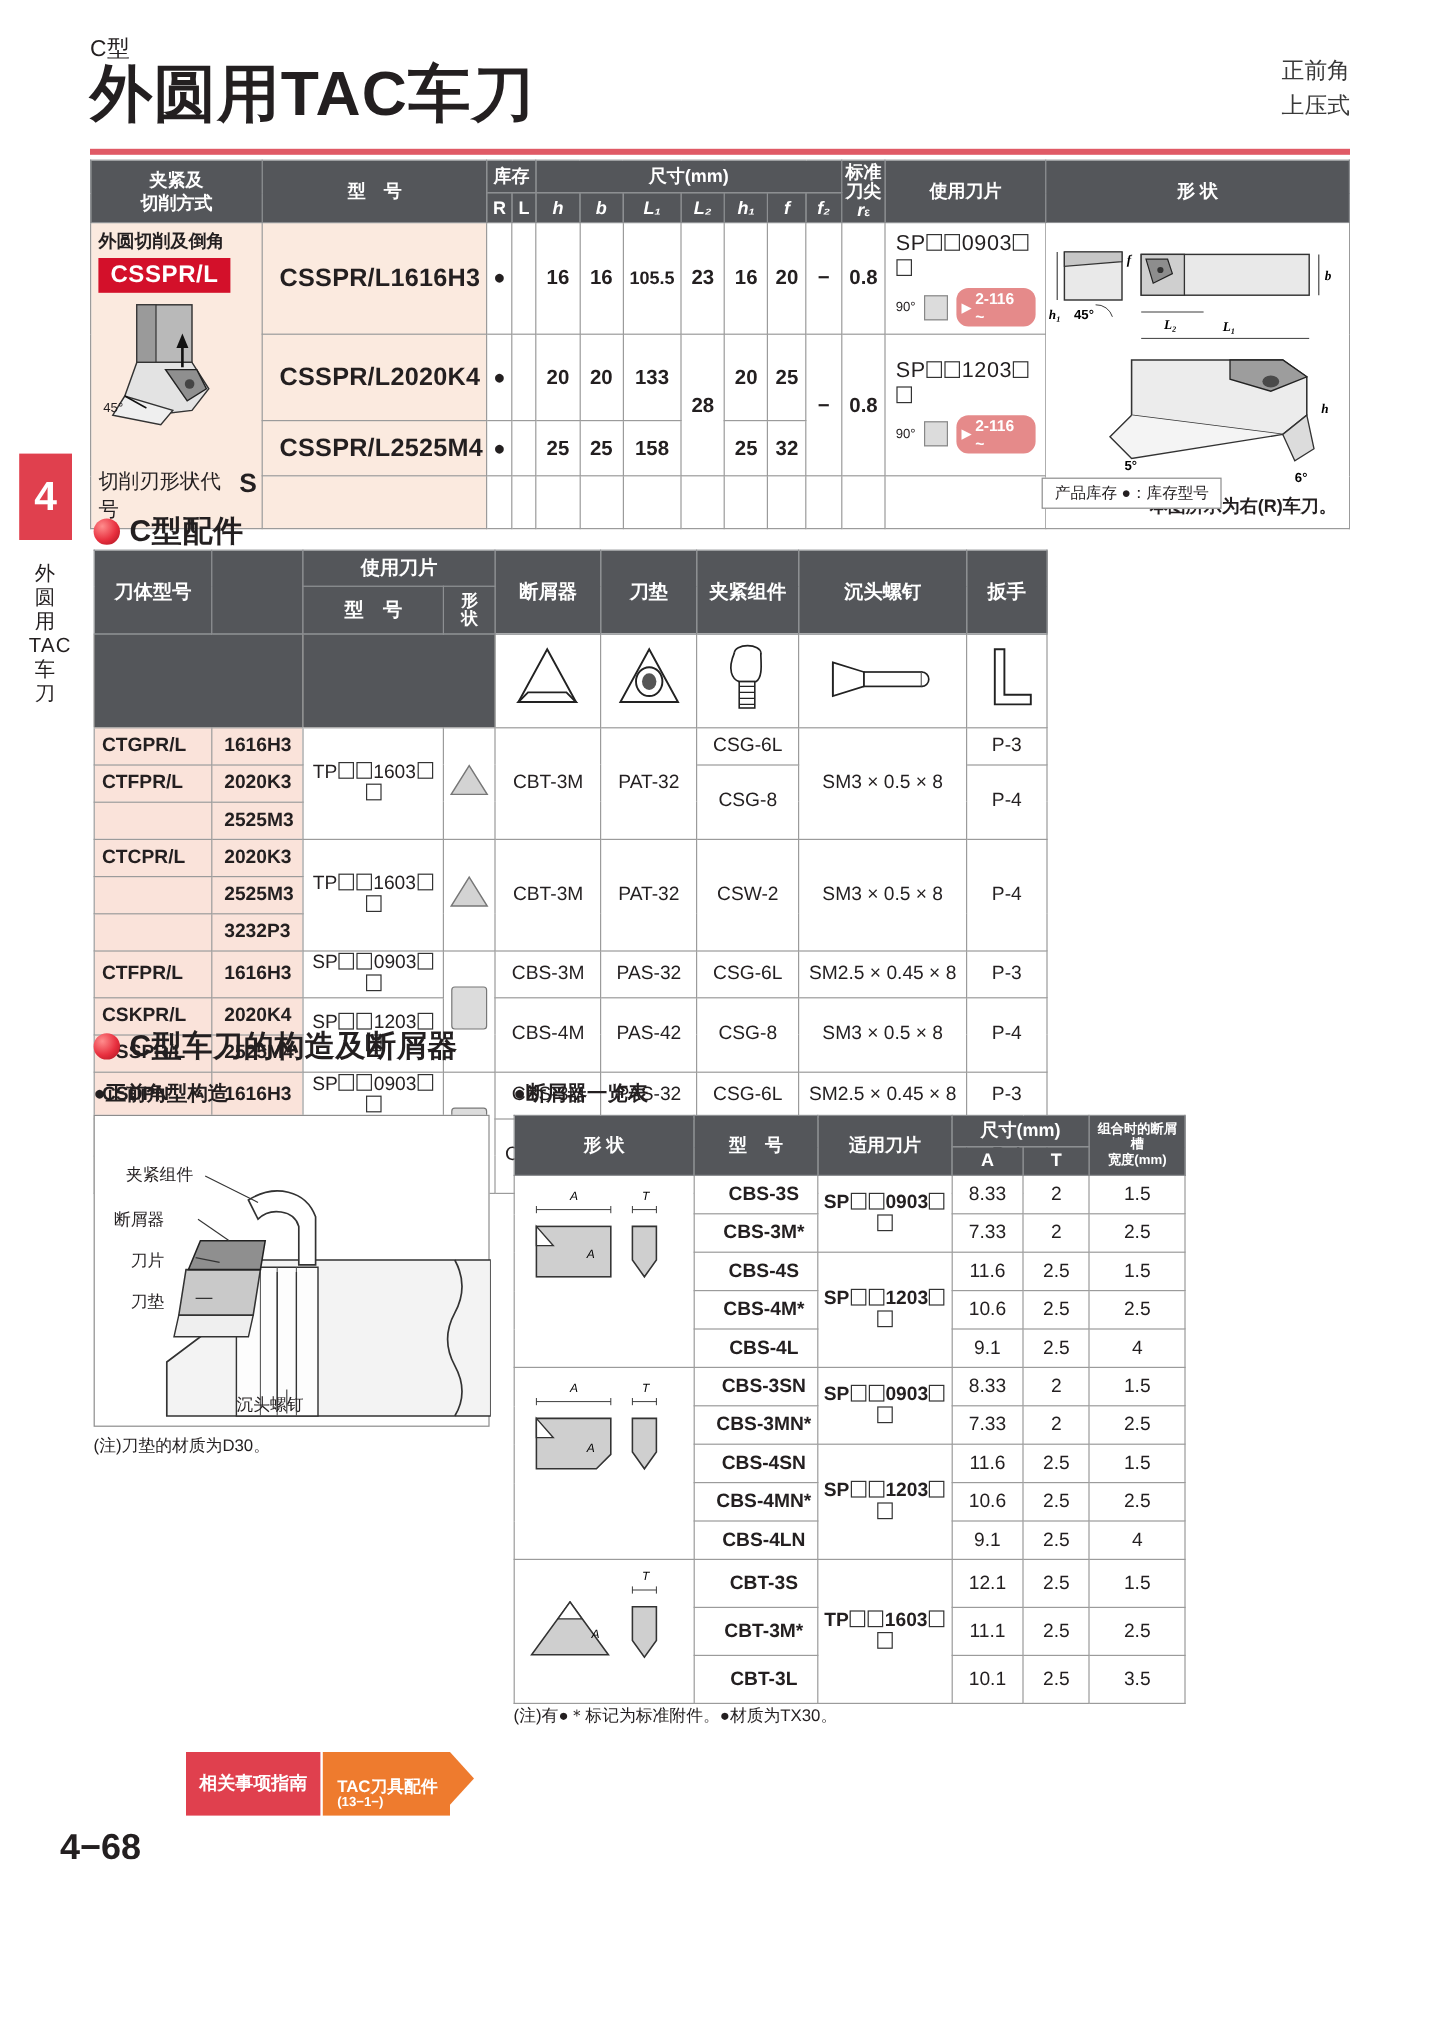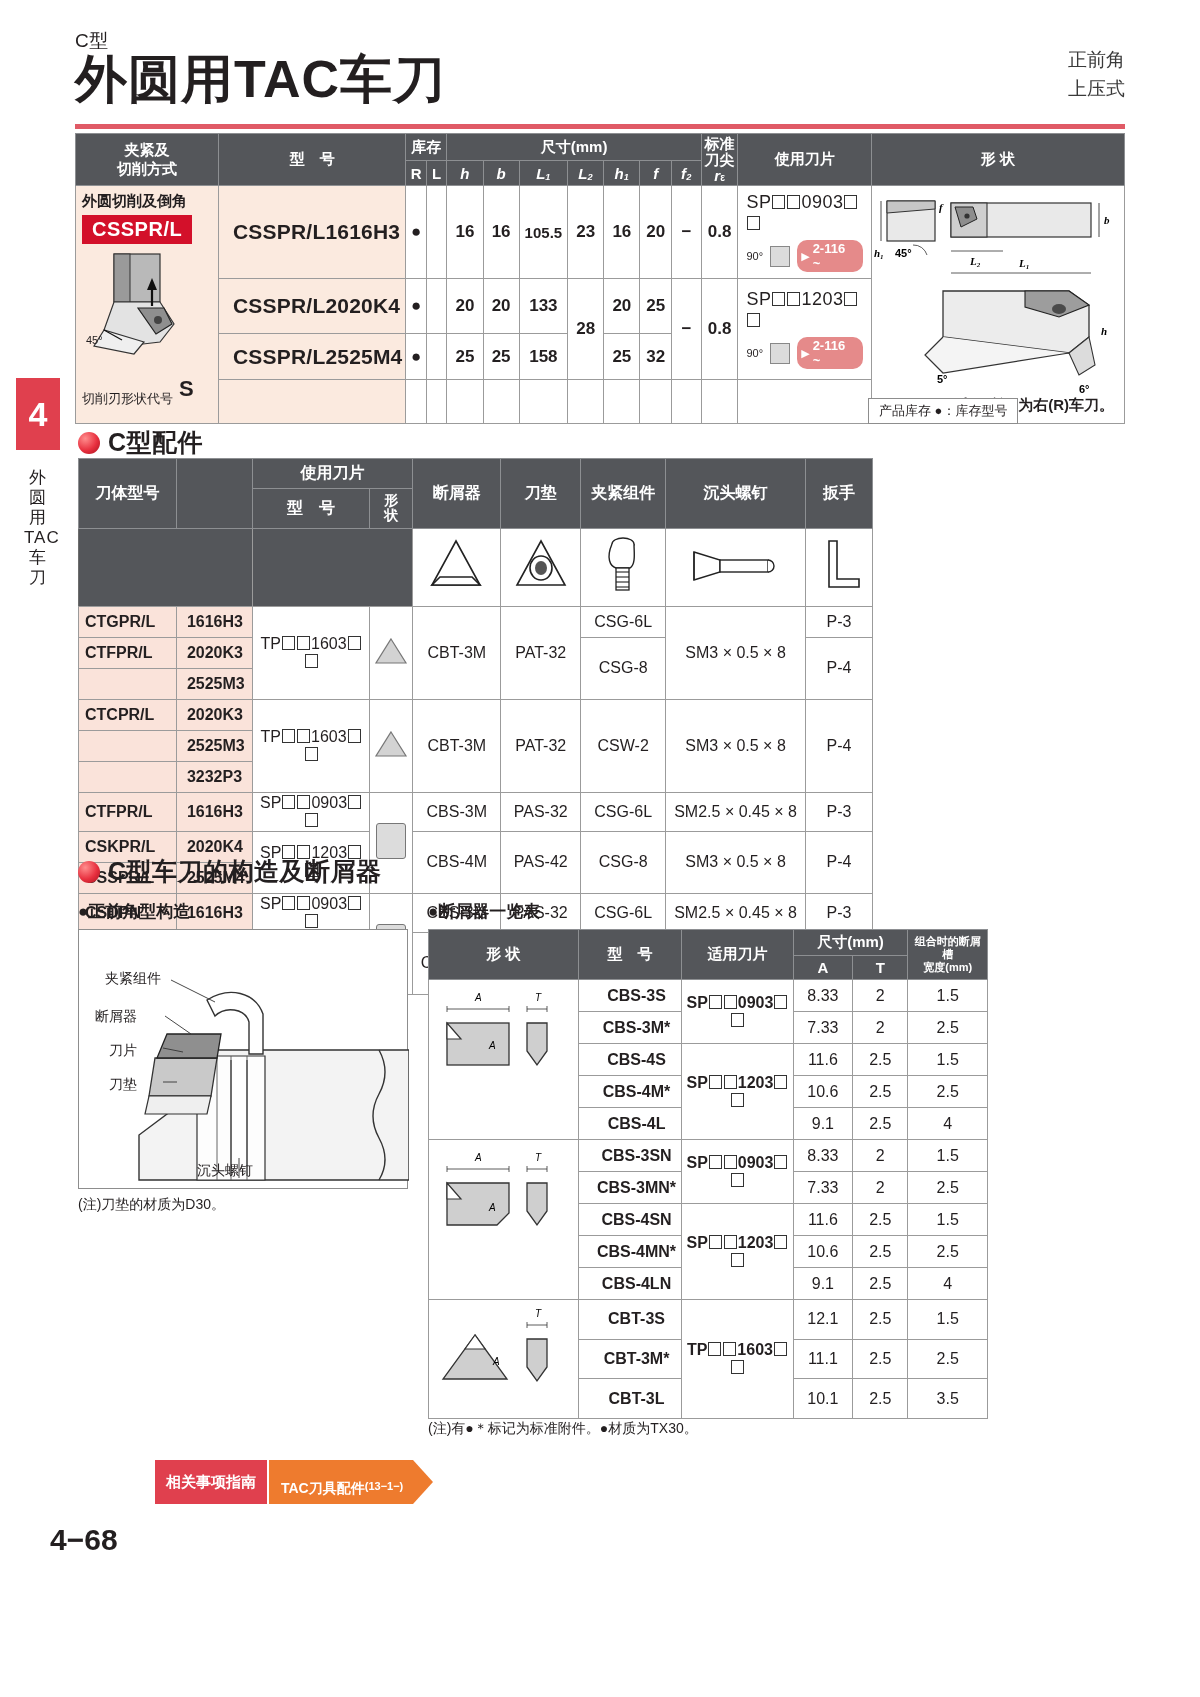--- a/index.html
+++ b/index.html
@@ -47,21 +47,21 @@
   .ins-row2 { margin-top:6px; display:flex; align-items:center; gap:7px; }
   .ang { font-size:11px; }
   .graysq { display:inline-block; width:21px; height:21px; background:#dcdcdc; border:1px solid #888; }
   .pill { display:inline-flex; align-items:center; gap:3px; background:#e58a8a; color:#fff;
           border-radius:10px; padding:1px 9px 1px 4px; font-size:13px; font-weight:700; }
   .pill .tri { font-size:11px; color:#fff; }
   #shape-cell { position:relative; }
   .shape-note { position:absolute; right:10px; bottom:8px; font-size:15px; color:#231f20; }
   #t1legend { position:absolute; left:868px; top:398px; border:1px solid #8d8d8d; background:#fff;
               font-size:13px; padding:3px 10px; }
-  .foot-s { font-size:13px; font-weight:400;margin-top:20px; }
+  .foot-s { font-size:17px; font-weight:400;margin-top:20px; }
   
   .sec-head { position:absolute; font-size:25px; font-weight:700; letter-spacing:0.5px; display:flex; align-items:center; gap:8px;}
   .ball { width:22px; height:22px; border-radius:50%;
           background:radial-gradient(circle at 33% 30%, #ff8d8d 0%, #e8303f 55%, #a6111d 100%); display:inline-block;}
   
   #t2wrap { position:absolute; left:78px; top:458px; }
   #t2 { width:795px; font-size:15px; }
   #t2 th { font-size:16px; padding:4px 2px; }
   #t2 td { font-size:16px; height:31px; padding:1px 3px; }
   .tc-code { font-weight:700; text-align:left !important; padding-left:6px !important; }
@@ -80,21 +80,21 @@
   #t3 th { font-size:15px; padding:3px 2px; }
   #t3 td { font-size:16px; height:32px; }
   .bk-name { font-weight:700; text-align:left; padding-left:14px !important; font-size:17px;}
   .bk-ins { font-weight:700; font-size:16px; }
   #t3note { margin-top:1px; font-size:14px; }
   
   #pagenum { position:absolute; left:50px; top:1523px; font-size:30px; font-weight:700; }
   #fbar { position:absolute; left:155px; top:1460px; display:flex; align-items:stretch; }
   .fb1 { background:#e0404e; color:#fff; font-size:15px; font-weight:700; padding:7px 11px; display:flex; align-items:center;}
   .fb2 { background:#ee7b2e; color:#fff; font-size:14px; font-weight:700; padding:20px 10px 4px 12px;
-         display:flex; flex-direction:row; justify-content:center; line-height:1.15; position:relative; margin-left:2px;}
+         display:flex; flex-direction:column; justify-content:center; line-height:1.15; position:relative; margin-left:2px;}
   .fb2 .sm { font-size:11px; }
   .farrow { width:0; height:0; border-top:22px solid transparent; border-bottom:22px solid transparent;
             border-left:20px solid #ee7b2e; }
 </style>
 </head>
 <body>
 
 <div id="header">
   <div class="kata">C型</div>
   <div class="main-title">外圆用TAC车刀</div>

